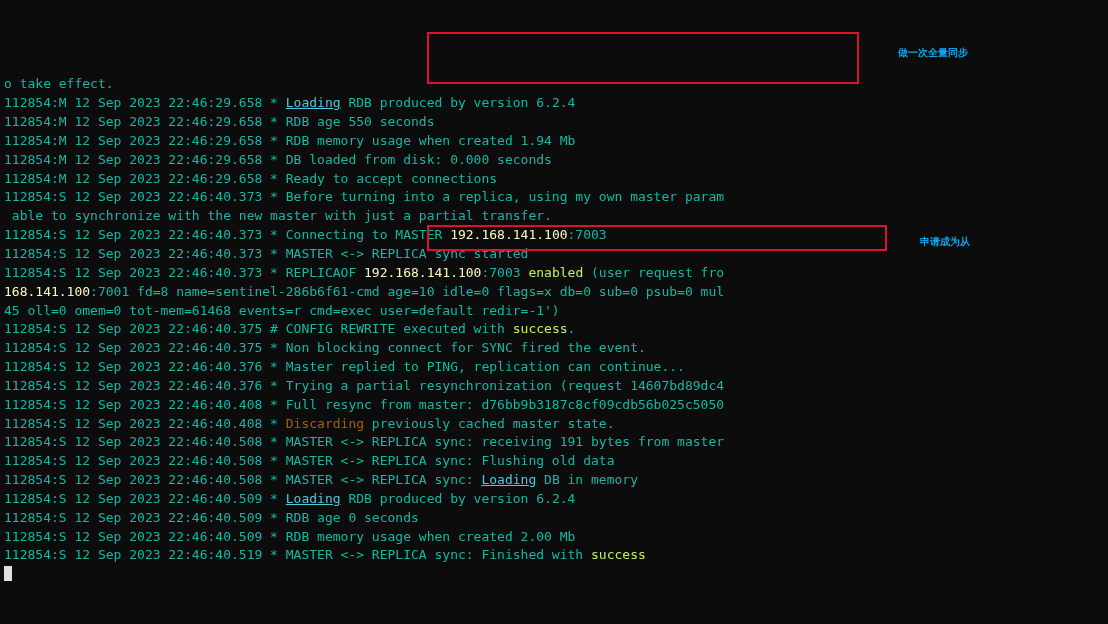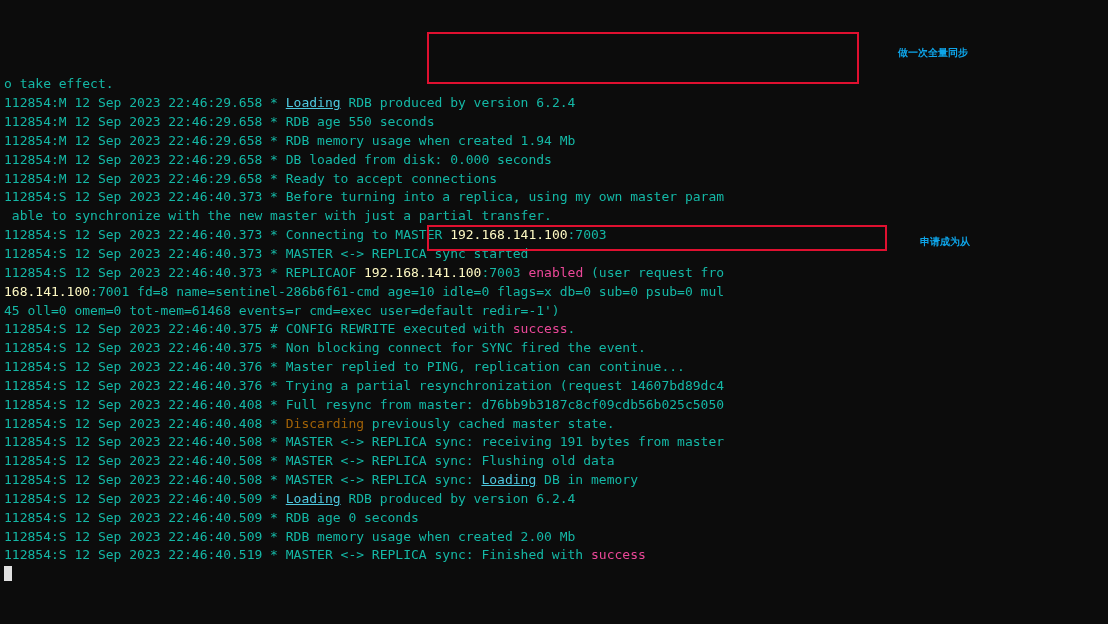--- a/index.html
+++ b/index.html
@@ -17,21 +17,21 @@
       position: relative;
     }
     .terminal {
       position: relative;
       padding: 0 4px;
     }
     .line { display: block; white-space: pre; }
     .w { color: #14b8a6; }
     .cyan { color: #4ec9e0; text-decoration: underline; }
     .magenta { color: #fef9c3; }
-    .green { color: #ec4899; }
+    .green { color: #bef264; }
     .yellow { color: #a16207; }
     .cursor {
       display: inline-block;
       width: 8px;
       height: 15px;
       background: #e0e0e0;
       vertical-align: text-bottom;
     }
     .box {
       position: absolute;

